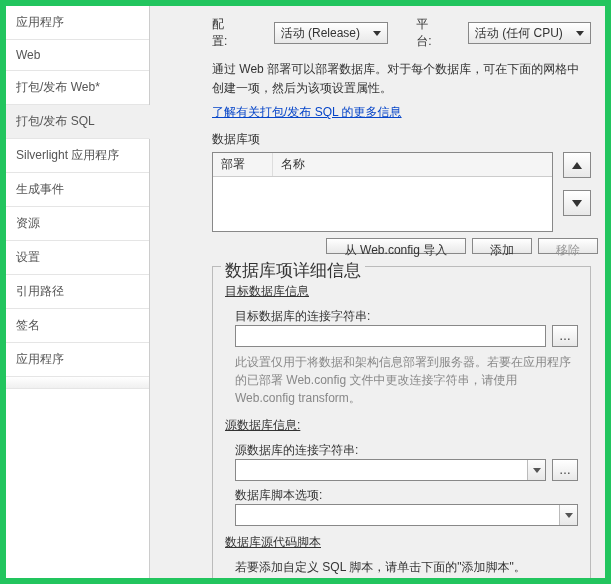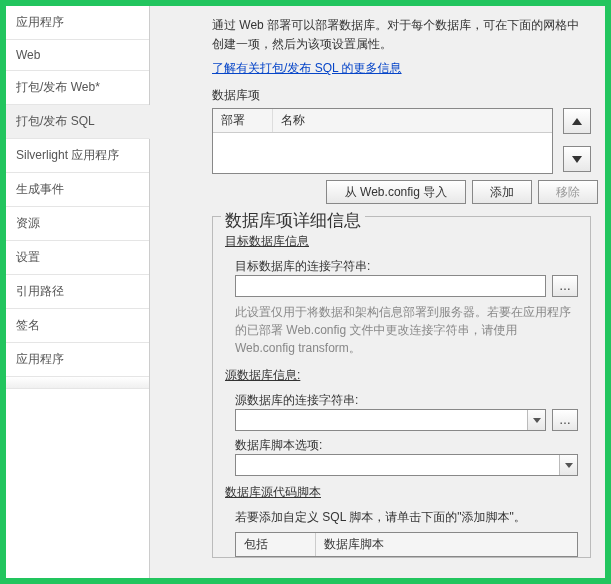--- a/index.html
+++ b/index.html
@@ -10,32 +10,32 @@
 .sidebar-item.selected { background: #f0f0f0; border-right: 1px solid #f0f0f0; margin-right: -1px; position: relative; z-index: 1; }
 .sidebar-tail { height: 12px; border-bottom: 1px solid #e5e5e5; background: linear-gradient(180deg, #fff, #f0f0f0); }
 .content { flex: 1; padding: 10px 14px; overflow: hidden; position: relative; }
 .row { display: flex; align-items: center; gap: 8px; margin-bottom: 10px; }
 .label { color: #333; }
 .select { display: inline-flex; align-items: center; justify-content: space-between; border: 1px solid #888; background: linear-gradient(#fff, #e8e8e8); padding: 2px 6px; height: 22px; cursor: pointer; }
 .select .caret { width: 0; height: 0; border-left: 4px solid transparent; border-right: 4px solid transparent; border-top: 5px solid #333; margin-left: 6px; }
 .desc { color: #333; line-height: 1.6; margin-bottom: 6px; }
 .link { color: #0645c8; text-decoration: underline; cursor: pointer; }
 .section-title { color: #333; margin: 10px 0 4px; }
-.grid-box { border: 1px solid #888; background: #fff; height: 66px; width: 386px; }
+.grid-box { border: 1px solid #888; background: #fff; height: 80px; width: 386px; }
 .grid-header { display: flex; border-bottom: 1px solid #ccc; background: #f5f5f5; }
 .grid-header .col { padding: 3px 8px; font-size: 12px; border-right: 1px solid #ddd; }
 .grid-header .col:first-child { width: 60px; }
 .grid-header .col:last-child { border-right: none; }
 .side-btns { display: flex; flex-direction: column; gap: 12px; margin-left: 10px; }
 .icon-btn { width: 28px; height: 26px; border: 1px solid #888; background: linear-gradient(#fff, #e8e8e8); display: flex; align-items: center; justify-content: center; cursor: pointer; }
 .arrow-up, .arrow-down { width: 0; height: 0; border-left: 5px solid transparent; border-right: 5px solid transparent; }
 .arrow-up { border-bottom: 7px solid #333; }
 .arrow-down { border-top: 7px solid #333; }
 .btn-row { display: flex; gap: 6px; justify-content: flex-end; width: 386px; margin-top: 6px; margin-left: 0; }
-.btn { border: 1px solid #888; background: linear-gradient(#fff, #e8e8e8); padding: 3px 10px; height: 24px; min-width: 60px; text-align: center; cursor: pointer; }
+.btn { border: 1px solid #888; background: linear-gradient(#fff, #e8e8e8); padding: 3px 10px; height: 16px; min-width: 60px; text-align: center; cursor: pointer; }
 .btn.disabled { color: #999; cursor: default; }
 .fieldset { border: 1px solid #bbb; margin-top: 12px; padding: 10px 12px 0; position: relative; }
 .fieldset .legend { position: absolute; top: -8px; left: 8px; background: #f0f0f0; padding: 0 4px; font-size: 17px; color: #333; }
 .sub-title { margin: 6px 0 8px; text-decoration: underline; }
 .indent { margin-left: 10px; }
 .text-input { border: 1px solid #888; background: #fff; height: 22px; padding: 2px 4px; }
 .input-row { display: flex; align-items: center; gap: 6px; margin-bottom: 6px; }
 .ellipsis-btn { width: 26px; height: 22px; border: 1px solid #888; background: linear-gradient(#fff, #e8e8e8); display: flex; align-items: center; justify-content: center; cursor: pointer; }
 .note { color: #888; line-height: 1.5; margin: 4px 0 10px; }
 .checkbox-row { display: flex; align-items: center; gap: 6px; margin: 4px 0 8px; }
@@ -67,20 +67,32 @@
     <div class="sidebar-item"><span>资源</span></div>
     <div class="sidebar-item"><span>设置</span></div>
     <div class="sidebar-item"><span>引用路径</span></div>
     <div class="sidebar-item"><span>签名</span></div>
     <div class="sidebar-item"><span>应用程序</span></div>
     <div class="sidebar-tail"></div>
   </div>
 
   <div class="content">
 
+    <div class="row">
+      <span class="label">配置:</span>
+      <div class="select" style="width:130px;margin-left:30px;">
+        <span>活动 (Release)</span>
+        <span class="caret"></span>
+      </div>
+      <span class="label" style="margin-left:20px;">平台:</span>
+      <div class="select" style="width:140px;margin-left:20px;">
+        <span>活动 (任何 CPU)</span>
+        <span class="caret"></span>
+      </div>
+    </div>
 
     <div class="desc">通过 Web 部署可以部署数据库。对于每个数据库，可在下面的网格中创建一项，然后为该项设置属性。</div>
     <div><span class="link">了解有关打包/发布 SQL 的更多信息</span></div>
 
     <div class="section-title">数据库项</div>
 
     <div class="flex-top">
       <div class="grid-box">
         <div class="grid-header">
           <div class="col">部署</div>

